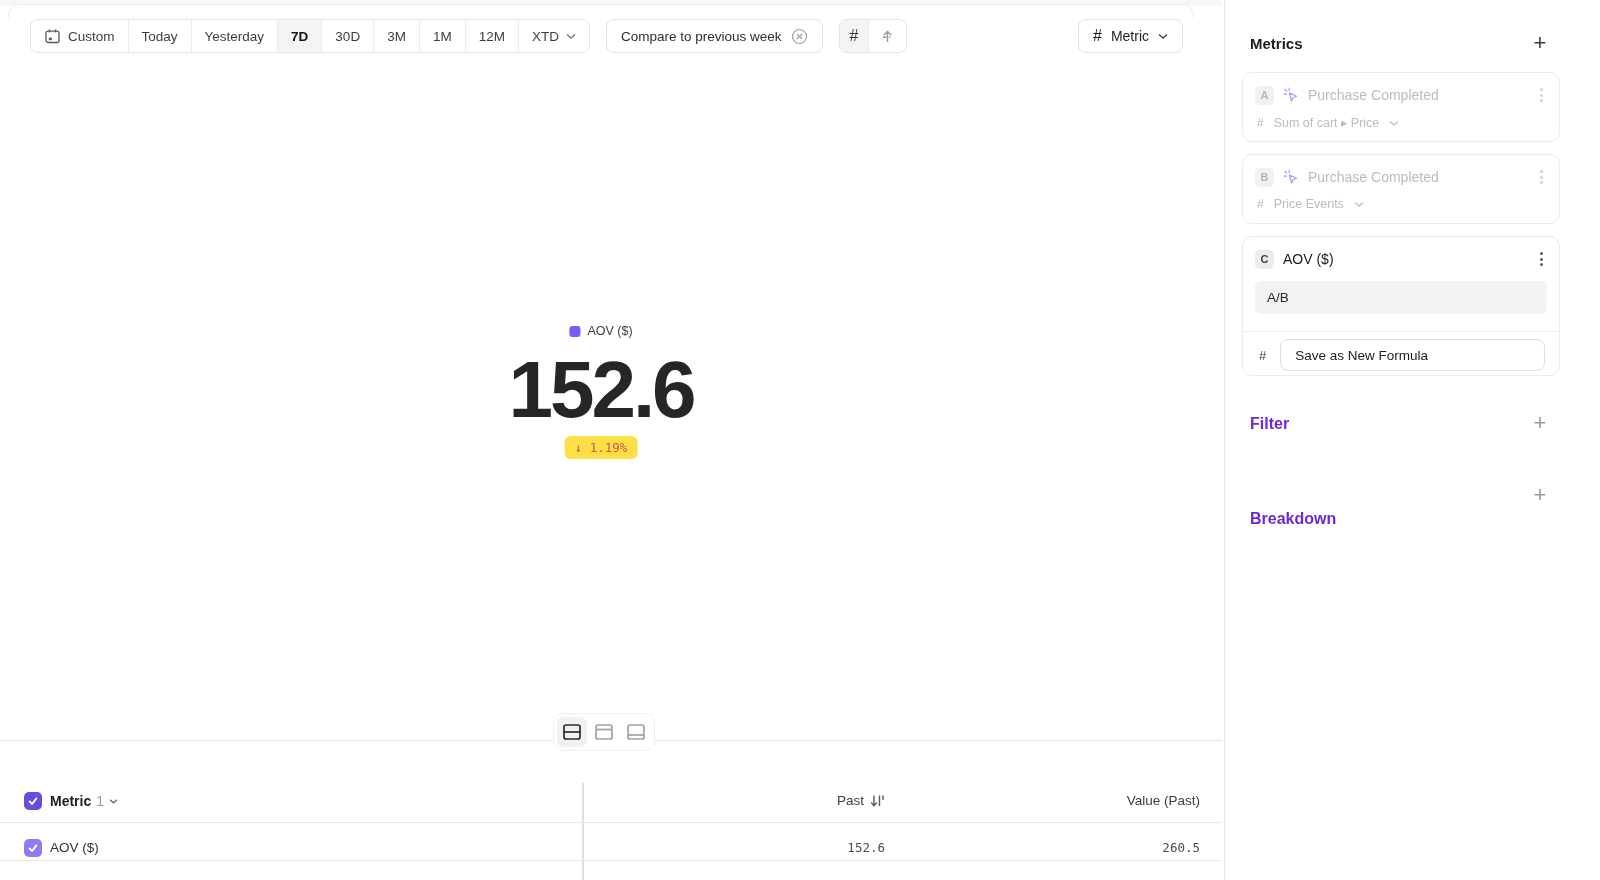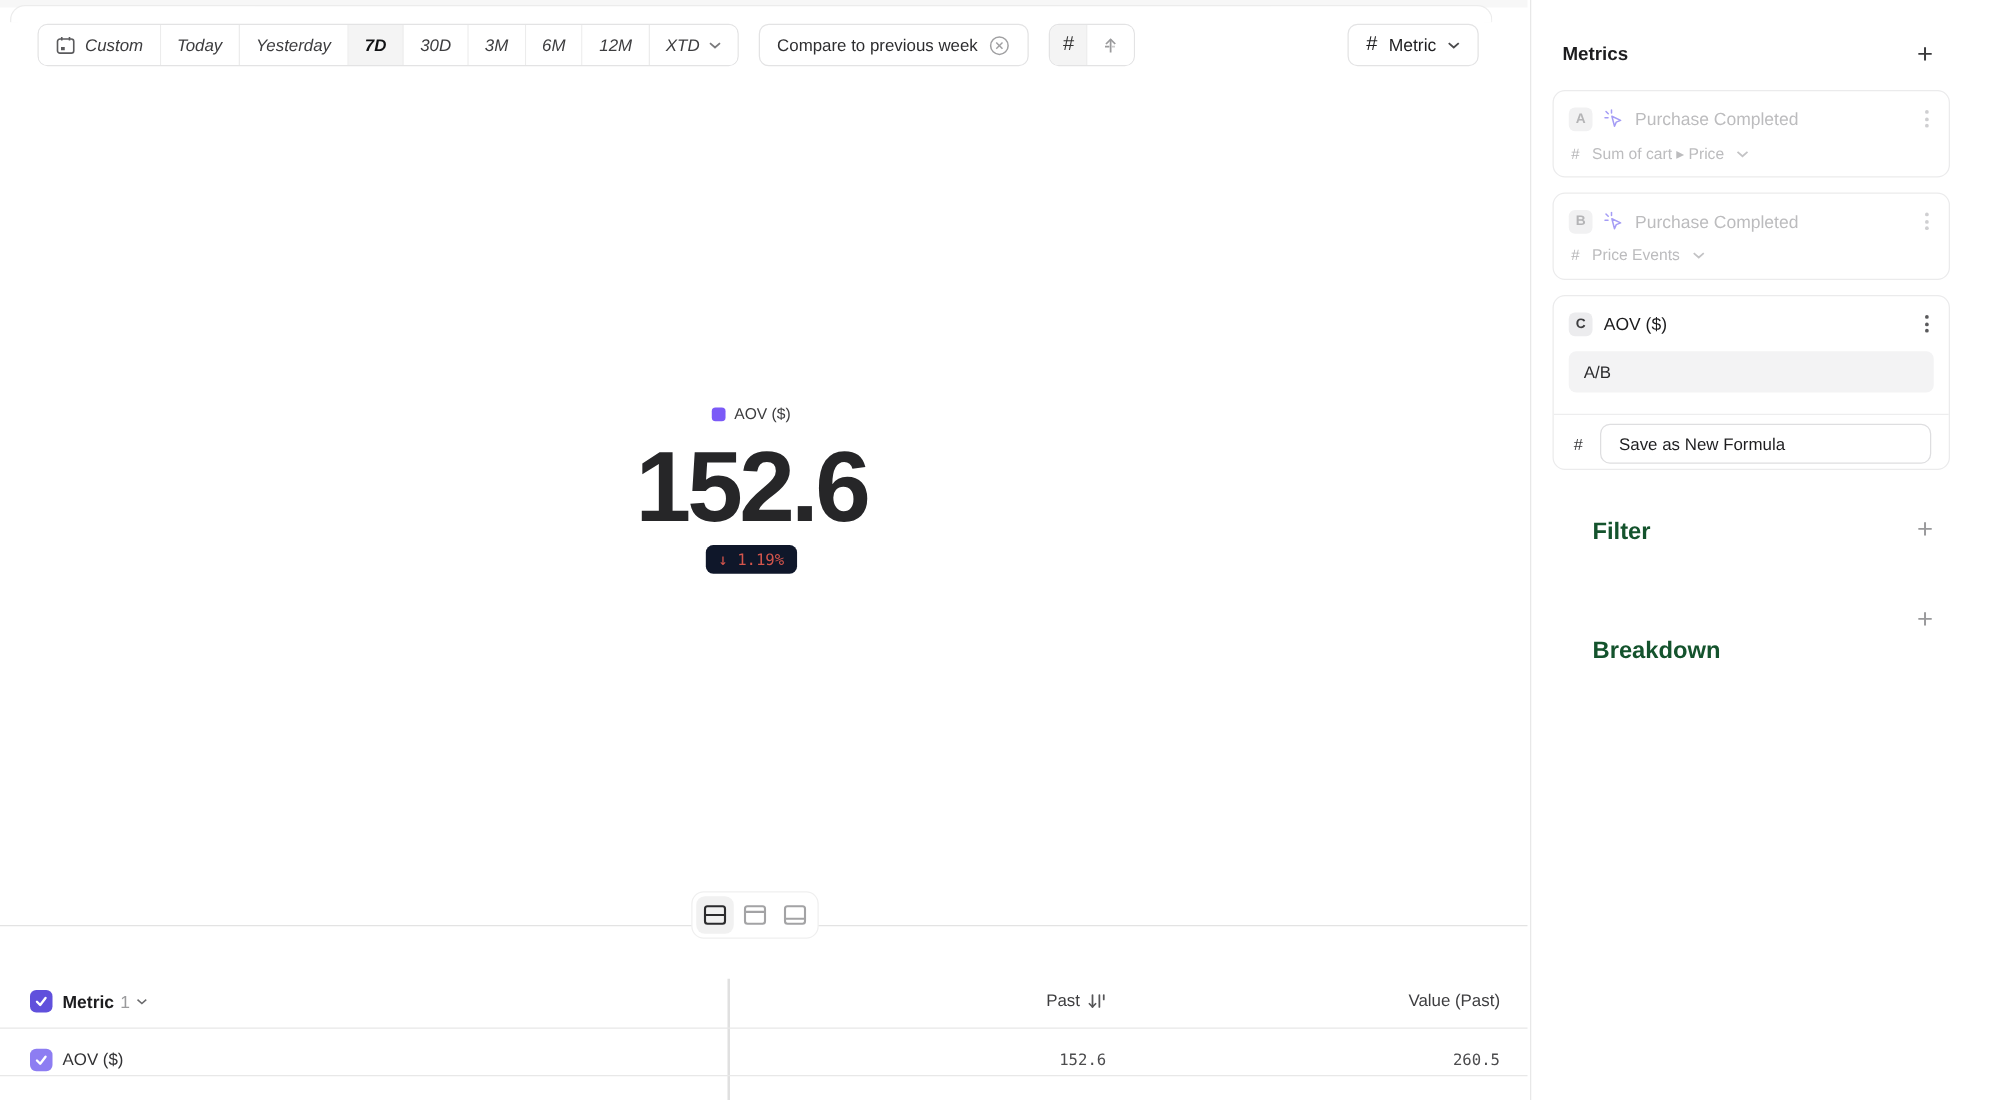--- a/index.html
+++ b/index.html
@@ -8,40 +8,40 @@
 
   
   .topbg { position:absolute; left:0; top:0; width:1222px; height:6px; background:#f7f7f7; }
   .cardtop { position:absolute; left:8px; top:4px; width:1186px; height:14px; background:#fff;
              border:1px solid #ececec; border-bottom:none; border-radius:12px 12px 0 0; }
 
   
   .toolbar { position:absolute; left:30px; top:19px; height:34px; display:flex; gap:16px; align-items:stretch; }
   .seg-group { display:flex; border:1px solid #e3e3e4; border-radius:8px; background:#fff; overflow:hidden; }
   .seg { display:flex; align-items:center; gap:7px; padding:0 13px; font-size:13.5px; color:#3d3d3f;
-         background:#fff; border:none; border-right:1px solid #ececec; cursor:pointer; font-family:inherit;font-style:italic; }
+         background:#fff; border:none; border-right:1px solid #ececec; cursor:pointer; font-family:inherit; }
   .seg:last-child { border-right:none; }
   .seg.selected { background:#f4f4f4; color:#111214; font-weight:bold; }
   .pill { display:flex; align-items:center; gap:9px; padding:12px 14px; font-size:13.5px; color:#2e2e30;
           background:#fff; border:1px solid #e3e3e4; border-radius:8px; cursor:pointer; font-family:inherit; }
   .iconbtn { padding:0 10px; }
   .hash { font-size:16px; color:#333; font-weight:500; }
   .hash.dark { color:#1c1c1e; }
   .metric-btn { position:absolute; left:1078px; top:19px; height:34px; }
   .metric-btn span.lbl { font-size:14px; color:#1e1e20; }
 
   
   .legend { position:absolute; left:601px; top:324px; transform:translateX(-50%);
             display:flex; align-items:center; gap:7px; }
   .legend-swatch { width:11px; height:11px; border-radius:3px; background:#7b5af7; }
   .legend-label { font-size:12.5px; color:#3c3c3e; }
   .bignum { position:absolute; left:601px; top:350px; transform:translateX(-50%);
             font-size:80px; font-weight:700; letter-spacing:-3px; color:#262628; line-height:1; }
   .delta-badge { position:absolute; left:601px; top:436px; transform:translateX(-50%);
-                 background:#0f172a; color:#d5554c; border-radius:6px; padding:4px 10px;
+                 background:#fde047; color:#d5554c; border-radius:6px; padding:4px 10px;
                  font-family:"DejaVu Sans Mono", monospace; font-size:12.5px; }
 
   
   .main-divider { position:absolute; left:0; top:740px; width:1222px; height:1px; background:#e3e3e3; }
   .switcher { position:absolute; left:553px; top:713px; display:flex; gap:2px; padding:3px;
               background:#fff; border:1px solid #efefef; border-radius:10px; }
   .sw-btn { width:30px; height:30px; display:flex; align-items:center; justify-content:center;
             background:#fff; border:none; border-radius:7px; cursor:pointer; color:#a3a3a5; }
   .sw-btn.selected { background:#f1f1f1; color:#2b2b2d; }
 
@@ -55,21 +55,21 @@
   .th-metric { position:absolute; left:50px; top:793px; font-size:14px; color:#1d1d1f; display:flex; align-items:center; gap:5px; cursor:pointer; }
   .th-metric .bold { font-weight:bold; }
   .th-metric .idx { color:#9a9a9c; font-weight:normal; }
   .th-col { position:absolute; top:793px; font-size:13.5px; color:#3e3e40; text-align:right; display:flex; justify-content:flex-end; align-items:center; gap:6px; }
   .td-name { position:absolute; left:50px; top:840px; font-size:13.5px; color:#323234; }
   .td-val { position:absolute; top:840px; font-family:"DejaVu Sans Mono", monospace; font-size:12.5px; color:#4c4c4e; text-align:right; }
 
   
   .sidebar-divider { position:absolute; left:1224px; top:0; width:1px; height:880px; background:#e8e8e8; }
   .sb-title { position:absolute; left:1250px; font-size:15px; font-weight:bold; color:#1d1d1f; }
-  .sb-title.muted { color:#14532d; font-size:19px;margin-left:24px; }
+  .sb-title.muted { color:#6d28d9; font-size:16px; }
   .sb-plus { position:absolute; left:1528px; width:24px; height:24px; display:flex; align-items:center; justify-content:center;
              font-size:22px; font-weight:300; color:#3a3a3c; cursor:pointer; line-height:1; }
   .sb-plus.muted { color:#9a9a9c; }
   .mcard { position:absolute; left:1242px; width:318px; background:#fff; border:1px solid #ebebec; border-radius:10px; }
   .mcard .row1 { display:flex; align-items:center; gap:9px; padding:11px 12px 0 12px; }
   .badge { width:19px; height:19px; border-radius:5px; display:flex; align-items:center; justify-content:center;
            font-size:11px; font-weight:bold; }
   .badge.dim { background:#f1f1f2; color:#b4b4b6; }
   .badge.on  { background:#ececee; color:#3e3e40; }
   .mcard .title { font-size:14px; }
@@ -121,21 +121,21 @@
       <button class="seg selected">
           <span>7D</span>
         </button>
       <button class="seg">
           <span>30D</span>
         </button>
       <button class="seg">
           <span>3M</span>
         </button>
       <button class="seg">
-          <span>6M</span>
+          <span>1M</span>
         </button>
       <button class="seg">
           <span>12M</span>
         </button>
       <button class="seg">
         <span>XTD</span>
         <span>
           <svg width="10" height="8" viewBox="0 0 10 8" fill="none" stroke="#7a7a7c" stroke-width="1.4">
               <polyline points="1,2.5 5,6 9,2.5"></polyline>
             </svg>

